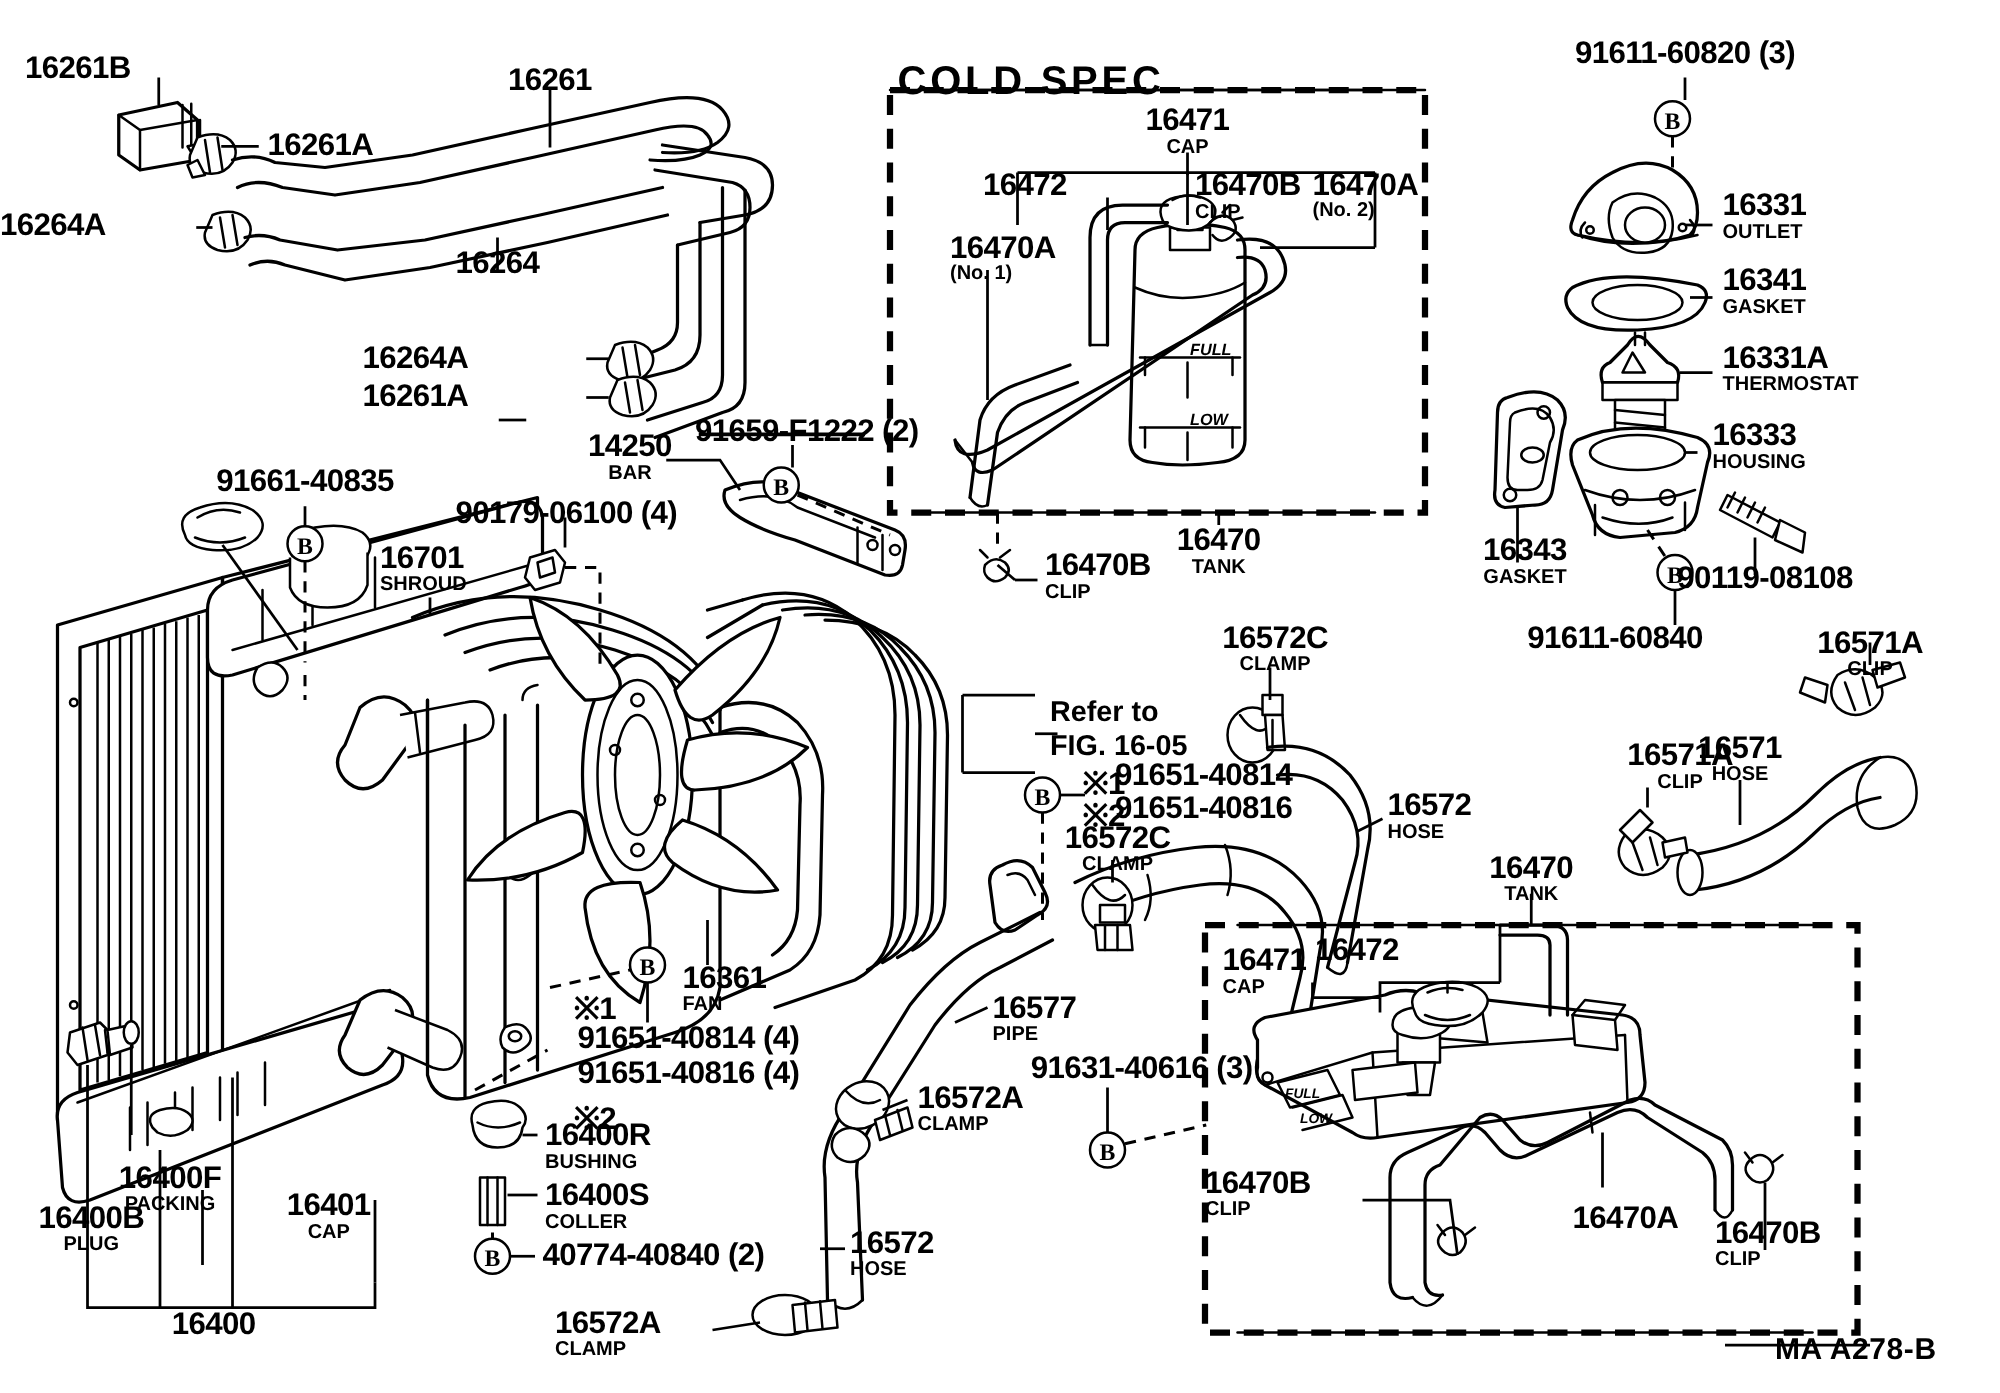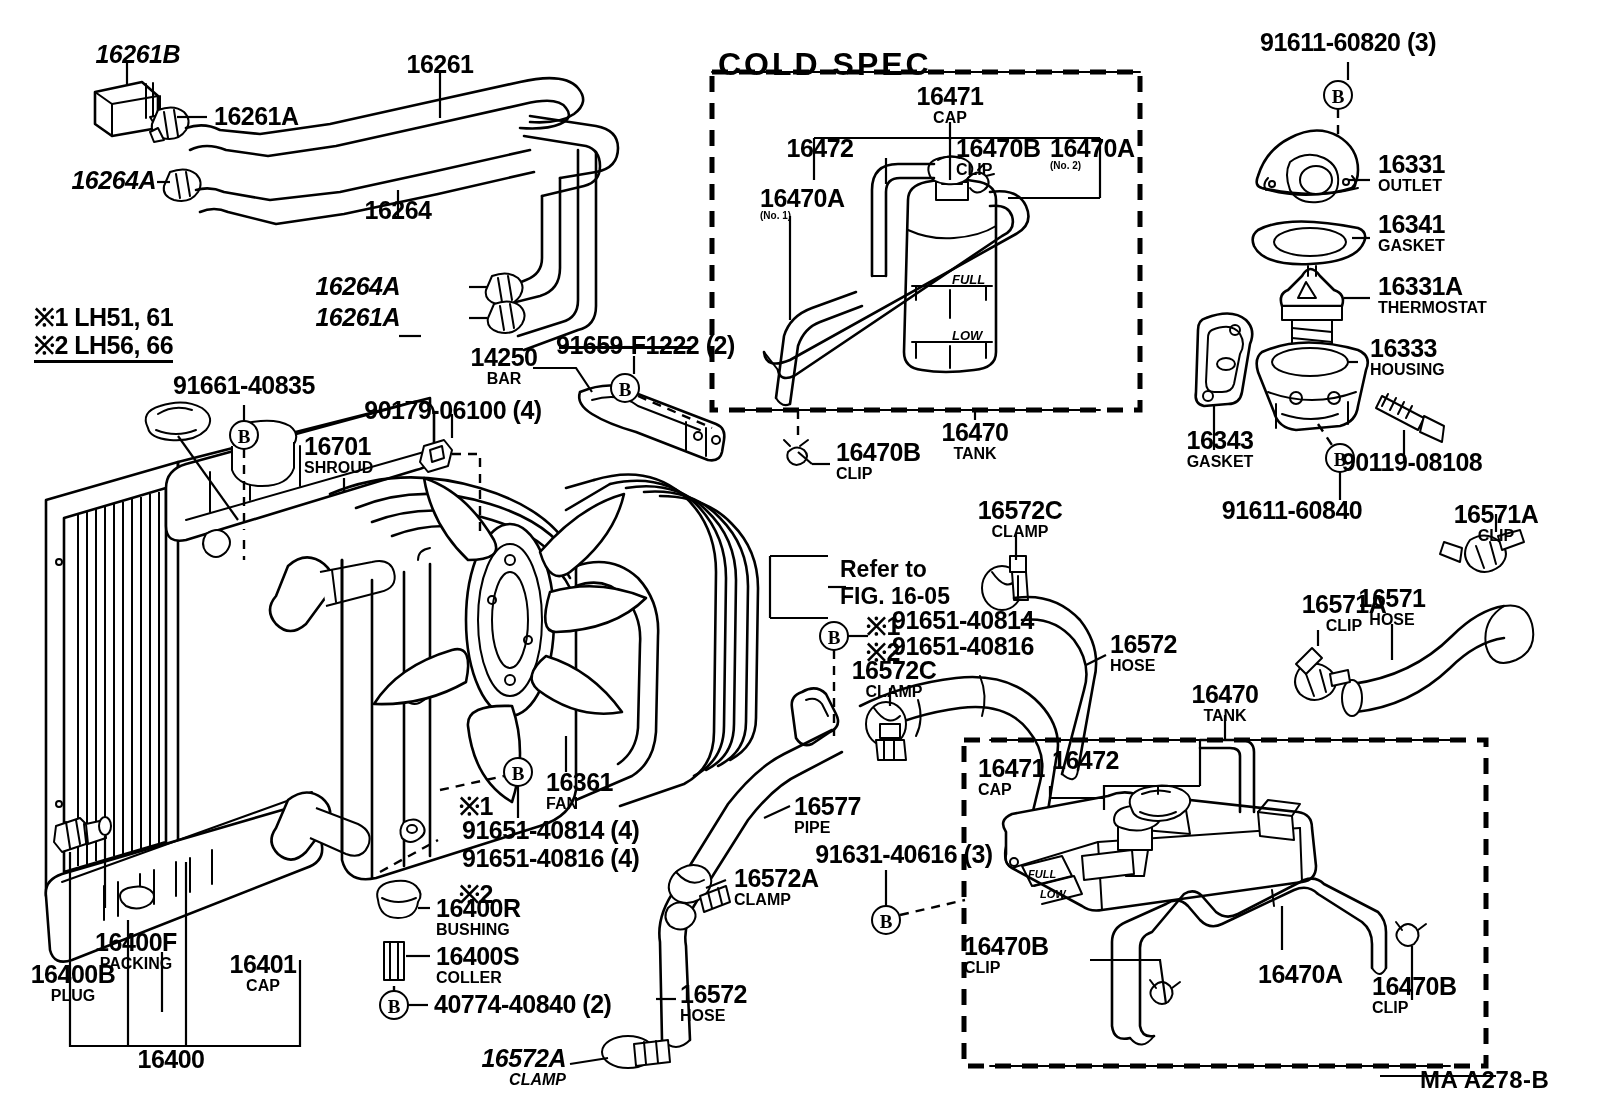--- a/index.html
+++ b/index.html
@@ -4,22 +4,22 @@
 <title>Parts Diagram</title>
 <style>
   html,body{margin:0;padding:0;background:#ffffff;}
   body{font-family:"Liberation Sans", sans-serif;color:#000;}
   #sheet{position:relative;width:1600px;height:1114px;background:#fff;overflow:hidden;}
   #art{position:absolute;left:0;top:0;width:1600px;height:1114px;}
   .lbl{position:absolute;white-space:nowrap;line-height:1.0;}
   .lbl .n{display:block;font-size:25px;font-weight:bold;letter-spacing:-0.5px;}
   .lbl .s{display:block;font-size:16px;font-weight:bold;letter-spacing:0px;margin-top:1px;}
   .lbl.c{text-align:center;}
-  .lbl.r{text-align:right;font-style:italic;}
-  .lbl .s2{display:block;font-size:10px;font-weight:bold;}
+  .lbl.r{}
+  .lbl .s2{display:block;font-size:16px;font-weight:bold;}
   .note{position:absolute;font-size:25px;font-weight:bold;line-height:1.12;letter-spacing:-0.5px;}
   .note .ul{border-bottom:3px solid #000;display:inline-block;padding-bottom:1px;}
   .refbox{position:absolute;font-size:23px;font-weight:bold;line-height:1.16;}
   .tag{position:absolute;font-size:25px;font-weight:bold;letter-spacing:-0.5px;}
   .strike{position:relative;}
   .strike:after{content:"";position:absolute;left:2%;right:18%;top:52%;height:3px;background:#000;}
   .cornercode{position:absolute;font-size:24px;font-weight:bold;letter-spacing:0.5px;}
   .coldspec{position:absolute;font-size:32px;font-weight:bold;letter-spacing:3px;}
 </style>
 </head>
@@ -567,24 +567,20 @@
 <div class="lbl c" style="left:338px;top:198px;width:120px;">
   <span class="n">16264</span>
 </div>
 <div class="lbl r" style="left:290px;top:274px;width:110px;">
   <span class="n">16264A</span>
 </div>
 <div class="lbl r" style="left:290px;top:305px;width:110px;">
   <span class="n">16261A</span>
 </div>
 
-<div class="note" style="left:34px;top:303px;">
-  <span style="display:block;">※1 LH51, 61</span>
-  <span class="ul" style="display:block;">※2 LH56, 66</span>
-</div>
 
 <div class="coldspec" style="left:718px;top:46px;">COLD SPEC</div>
 
 <div class="lbl c" style="left:898px;top:84px;width:104px;">
   <span class="n">16471</span>
   <span class="s">CAP</span>
 </div>
 <div class="lbl c" style="left:768px;top:136px;width:104px;">
   <span class="n">16472</span>
 </div>
@@ -731,21 +727,21 @@
   <span class="s">CLAMP</span>
 </div>
 <div class="lbl" style="left:680px;top:982px;">
   <span class="n">16572</span>
   <span class="s">HOSE</span>
 </div>
 <div class="lbl r" style="left:444px;top:1046px;width:122px;">
   <span class="n">16572A</span>
   <span class="s">CLAMP</span>
 </div>
-<div class="lbl c" style="left:806px;top:842px;width:196px;">
+<div class="lbl c" style="left:806px;top:842px;width:196px;text-align:right;">
   <span class="n">91631-40616 (3)</span>
 </div>
 
 <div class="lbl c" style="left:1288px;top:592px;width:112px;">
   <span class="n">16571A</span>
   <span class="s">CLIP</span>
 </div>
 <div class="lbl c" style="left:1340px;top:586px;width:104px;">
   <span class="n">16571</span>
   <span class="s">HOSE</span>

